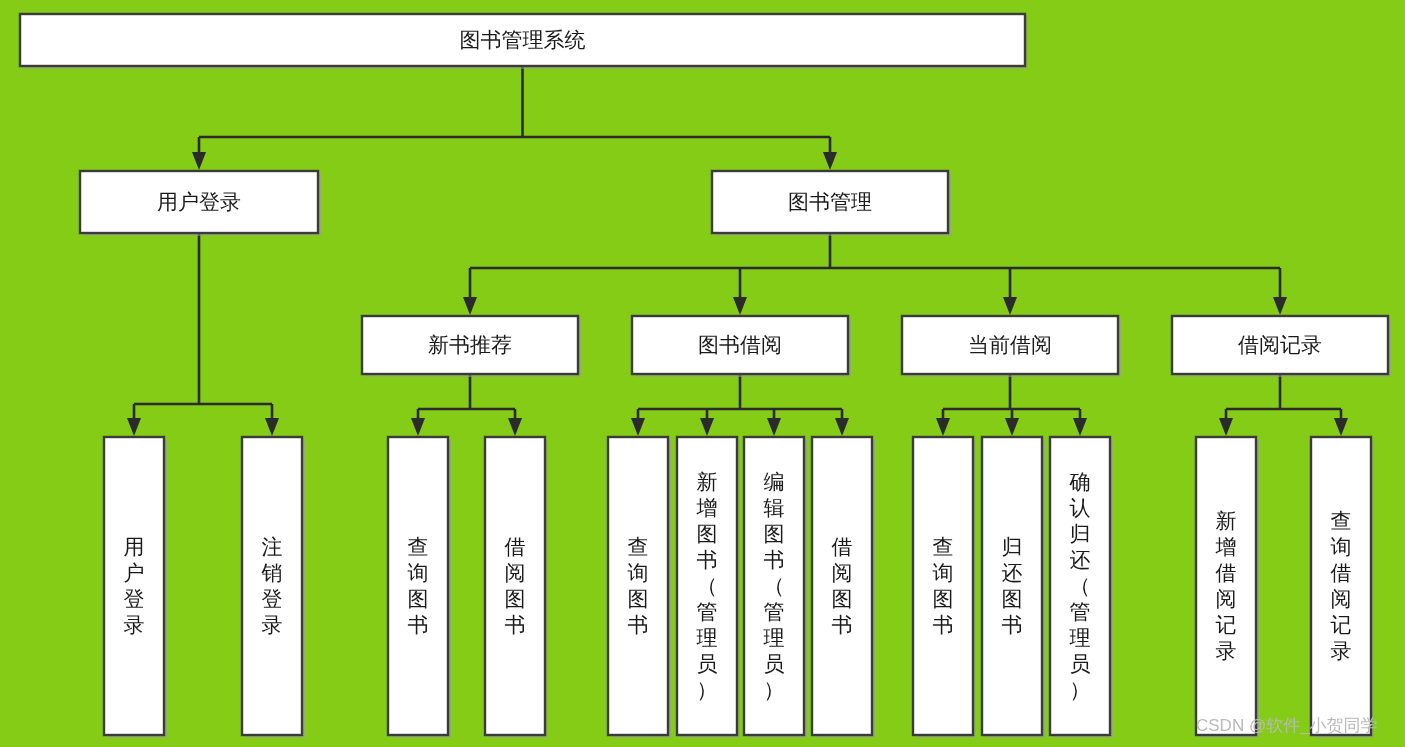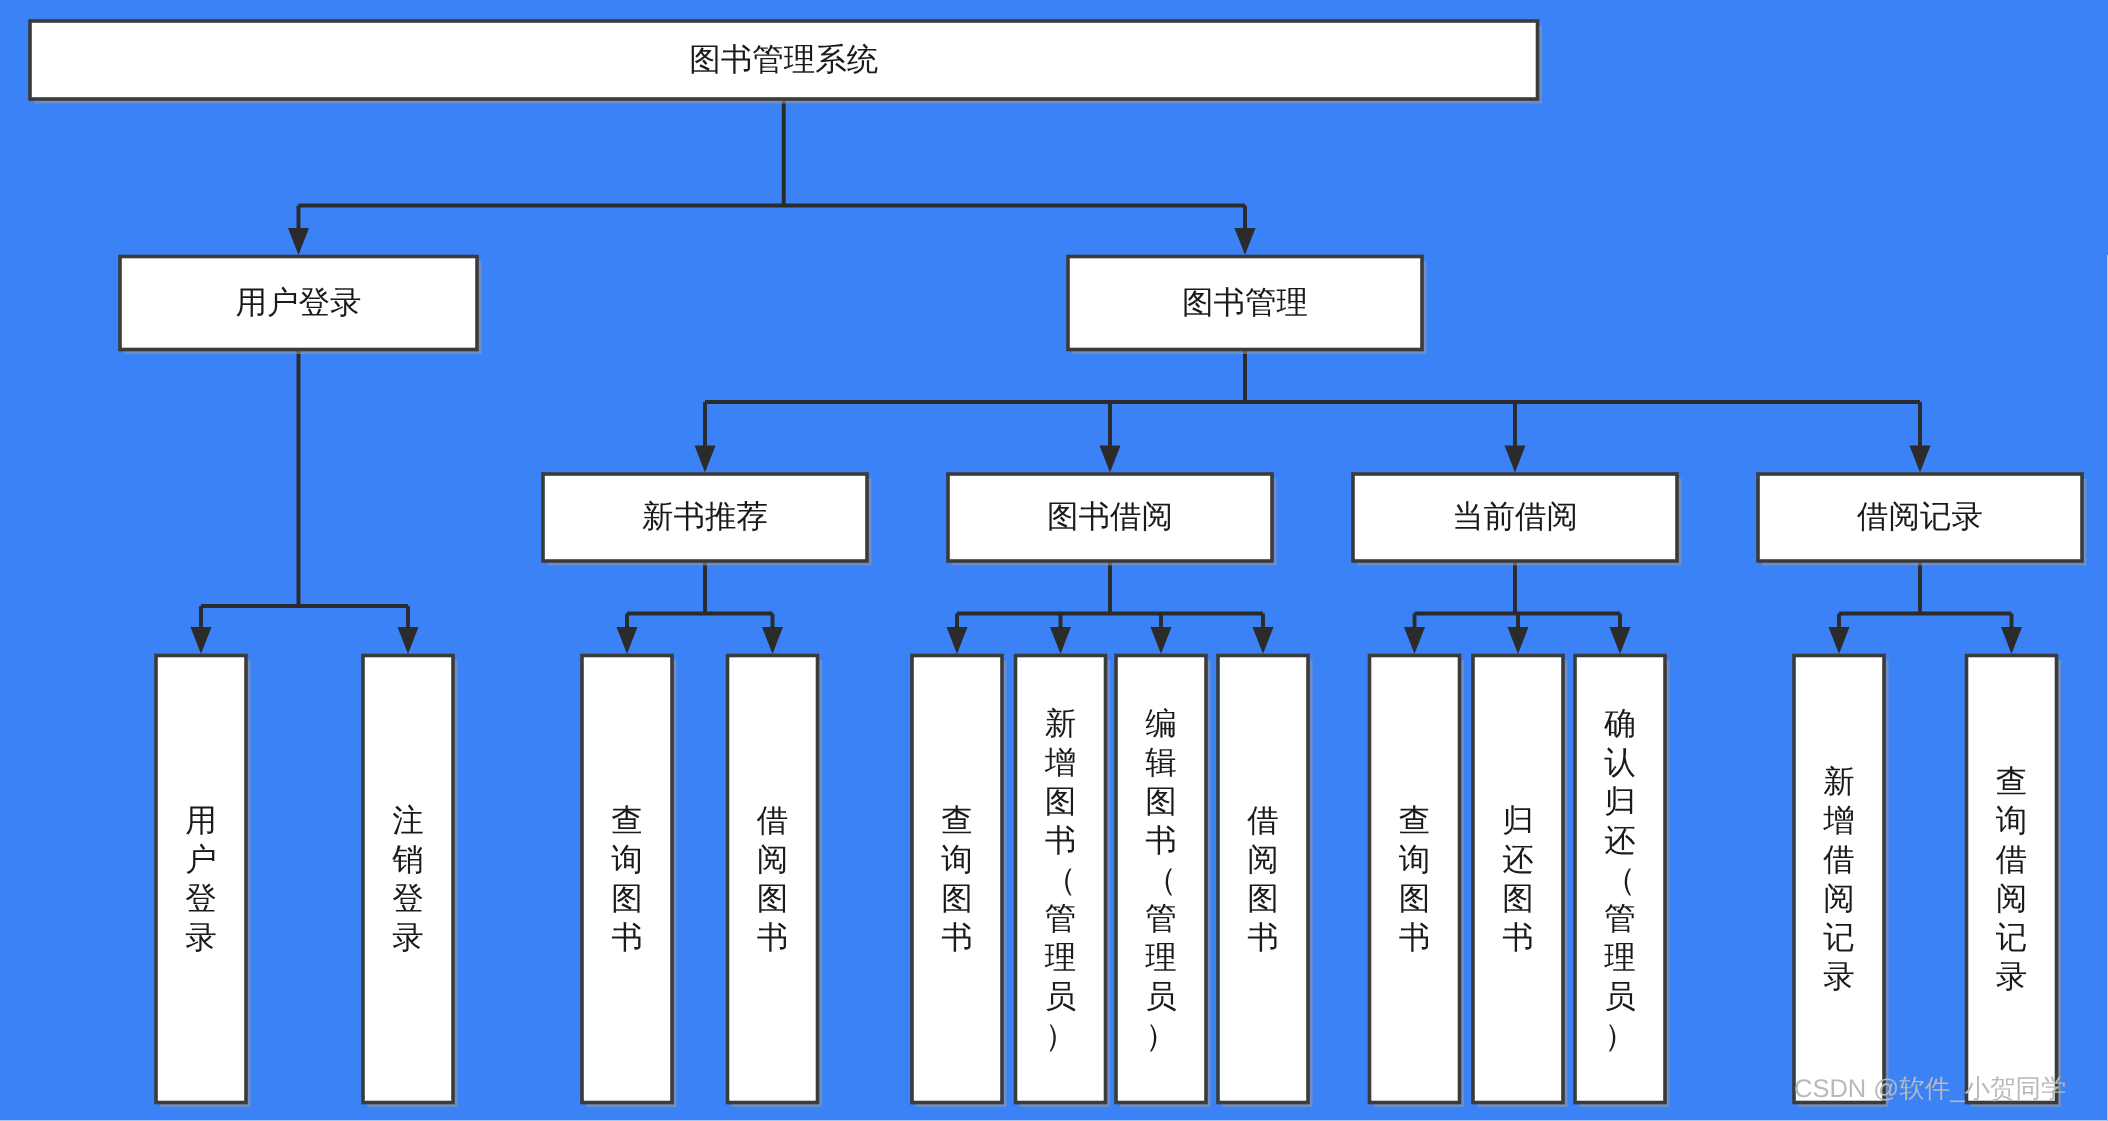--- a/index.html
+++ b/index.html
@@ -8,21 +8,21 @@
     padding: 0;
     background: #ffffff;
   }
   body {
     font-family: "Liberation Sans", "DejaVu Sans", sans-serif;
   }
   #diagram-root {
     position: relative;
     width: 1405px;
     height: 747px;
-    background: #3b82f6;
+    background: #84cc16;
     overflow: hidden;
   }
   svg.diagram-canvas {
     position: absolute;
     top: 0;
     left: 0;
     width: 1405px;
     height: 747px;
   }
   .node-box {

